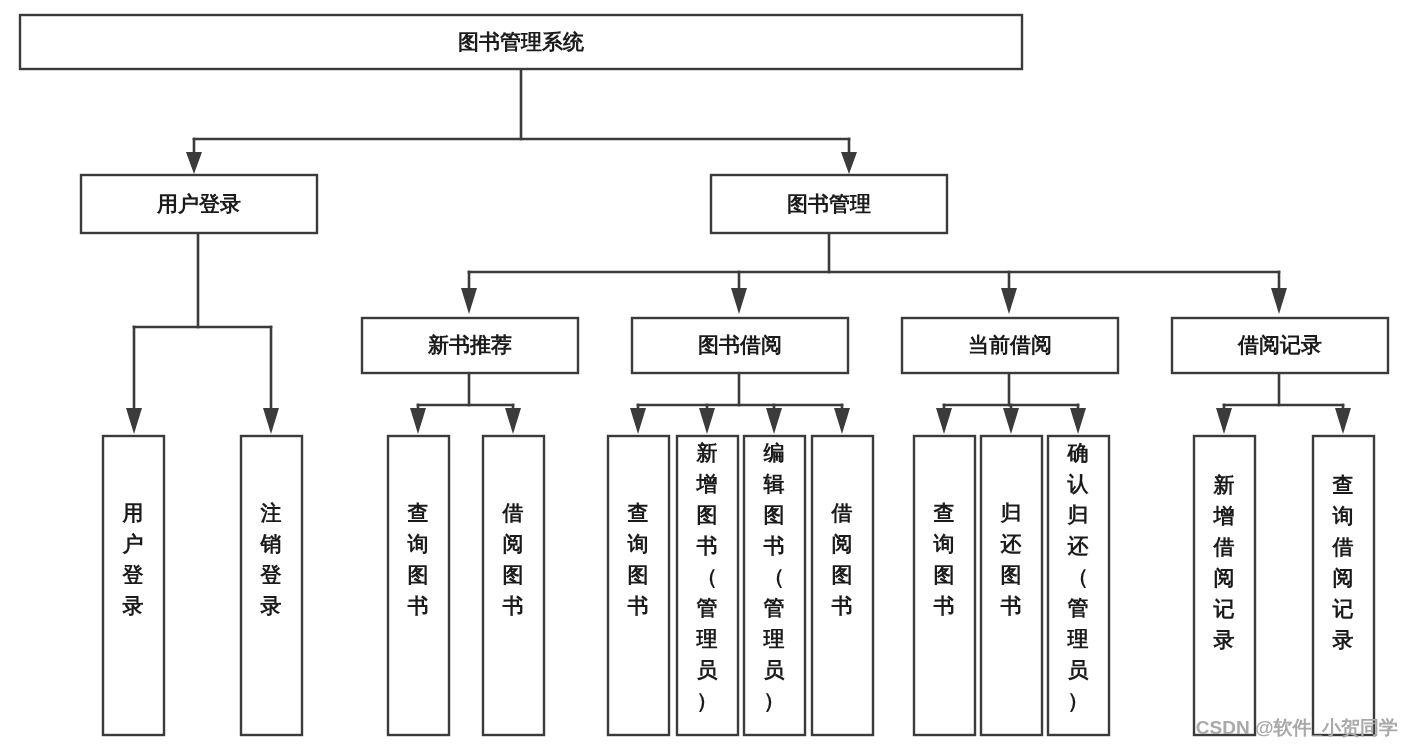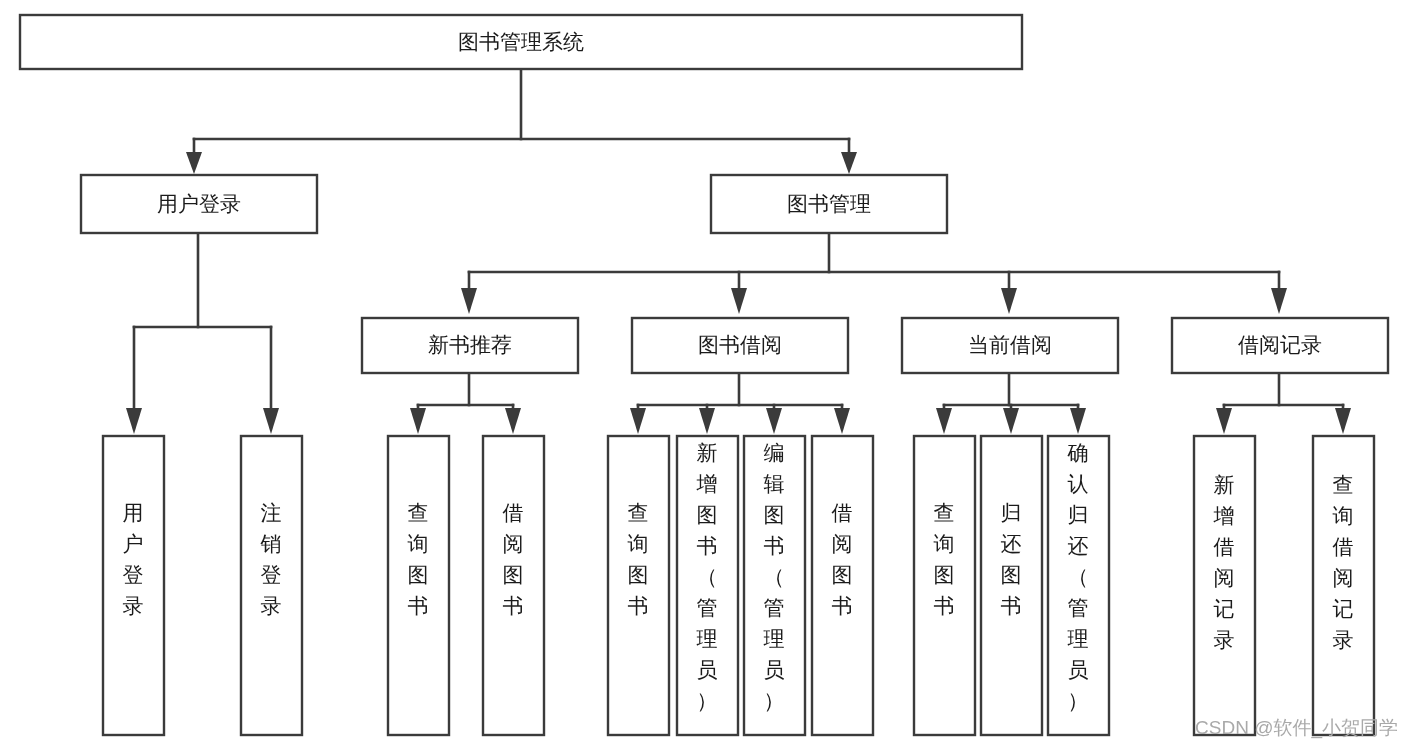--- a/index.html
+++ b/index.html
@@ -11,20 +11,21 @@
     width: 1405px;
     height: 747px;
     font-family: "Liberation Sans", "DejaVu Sans", sans-serif;
     overflow: hidden;
   }
   #diagram-root {
     position: relative;
     width: 1405px;
     height: 529px;
     background: #ffffff;
+    font-weight: bold;
   }
   svg.diagram-canvas {
     position: absolute;
     left: 0;
     top: 0;
     width: 1405px;
     height: 747px;
     display: block;
   }
   .node-box {

